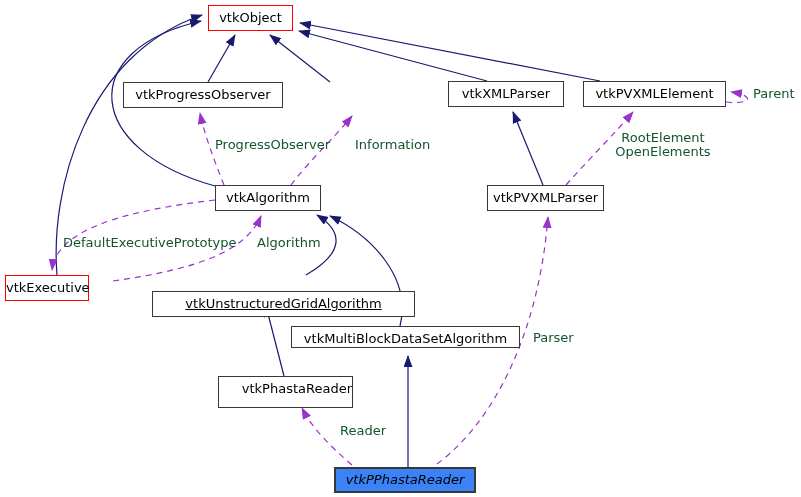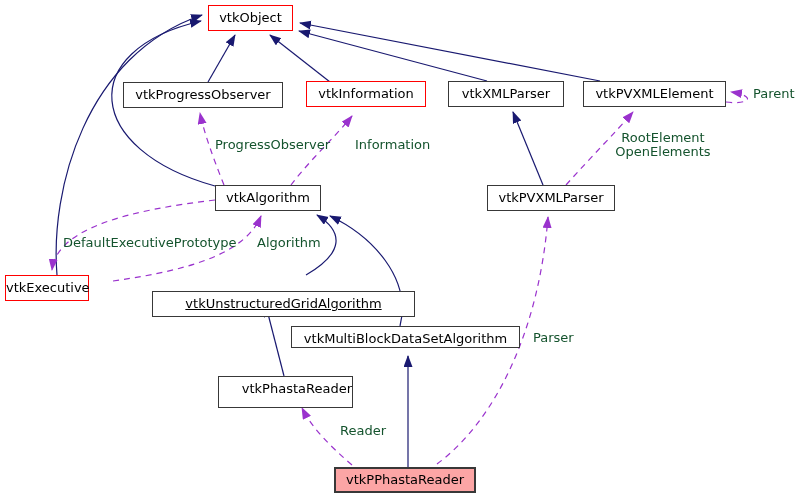--- a/index.html
+++ b/index.html
@@ -17,21 +17,21 @@
     background:#ffffff;
     border:1px solid #383838;
     color:#000000;
     font-size:13px;
     line-height:24px;
     text-align:center;
     white-space:nowrap;
     cursor:pointer;
   }
   .node.red{border-color:#ff0000;}
-  .node.focus{background:#fca5a5;border-width:2px;line-height:22px;cursor:default;}
+  .node.focus{background:#3b82f6;border-width:2px;line-height:22px;cursor:default;font-style:italic;}
   .edge-label{
     position:absolute;
     color:#14532d;
     font-size:13px;
     line-height:14px;
     white-space:pre-line;
   }
   .edge-label.center{text-align:center;}
 </style>
 </head>
@@ -70,25 +70,24 @@
       <path d="M 113,281 C 198,269 246,251 261,216" marker-end="url(#arrowPurple)"></path>
       <path d="M 566,185 C 590,158 615,133 633,112" marker-end="url(#arrowPurple)"></path>
       <path d="M 726,102 C 750,105 757,96 731,92" marker-end="url(#arrowPurple)"></path>
       <path d="M 352,465 C 330,446 312,428 302,408" marker-end="url(#arrowPurple)"></path>
       <path d="M 437,464 C 496,420 539,330 548,217" marker-end="url(#arrowPurple)"></path>
     </g>
   </svg>
 
   <div class="node red" style="left:208px;top:5px;width:85px;height:26px;">vtkObject</div>
   <div class="node" style="left:123px;top:82px;width:160px;height:26px;">vtkProgressObserver</div>
-  <div class="node red" style="left:306px;top:81px;width:120px;height:26px;">vtkInformation</div>
   <div class="node" style="left:448px;top:81px;width:116px;height:26px;">vtkXMLParser</div>
   <div class="node" style="left:583px;top:81px;width:143px;height:26px;">vtkPVXMLElement</div>
   <div class="node" style="left:215px;top:185px;width:106px;height:26px;">vtkAlgorithm</div>
-  <div class="node" style="left:487px;top:185px;width:128px;height:26px;">vtkPVXMLParser</div>
+  <div class="node" style="left:487px;top:185px;width:117px;height:26px;">vtkPVXMLParser</div>
   <div class="node red" style="left:5px;top:275px;width:84px;height:26px;">vtkExecutive</div>
   <div class="node" style="left:152px;top:291px;width:263px;height:26px;text-decoration:underline;">vtkUnstructuredGridAlgorithm</div>
   <div class="node" style="left:291px;top:326px;width:229px;height:22px;">vtkMultiBlockDataSetAlgorithm</div>
   <div class="node" style="left:218px;top:376px;width:135px;height:32px;text-align:right;">vtkPhastaReader</div>
   <div class="node focus" style="left:334px;top:467px;width:142px;height:26px;">vtkPPhastaReader</div>
 
   <div class="edge-label" style="left:215px;top:138px;">ProgressObserver</div>
   <div class="edge-label" style="left:355px;top:138px;">Information</div>
   <div class="edge-label center" style="left:610px;top:131px;width:106px;">RootElement
 OpenElements</div>

